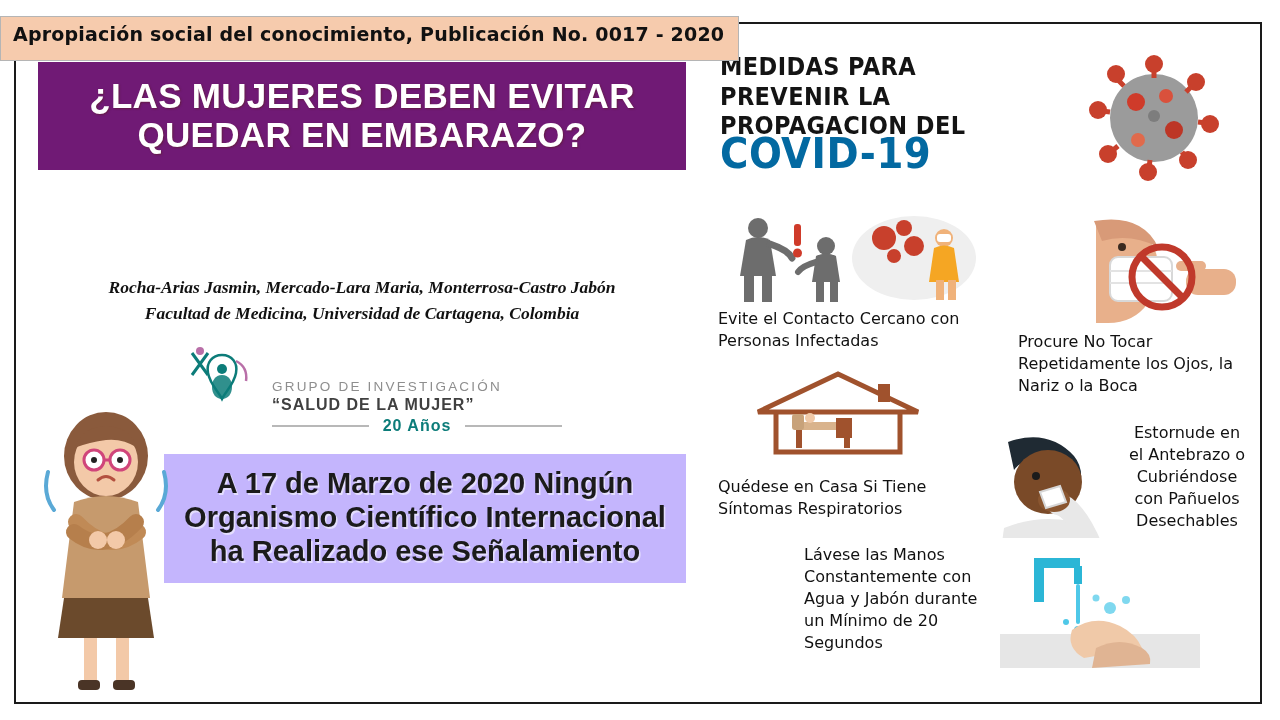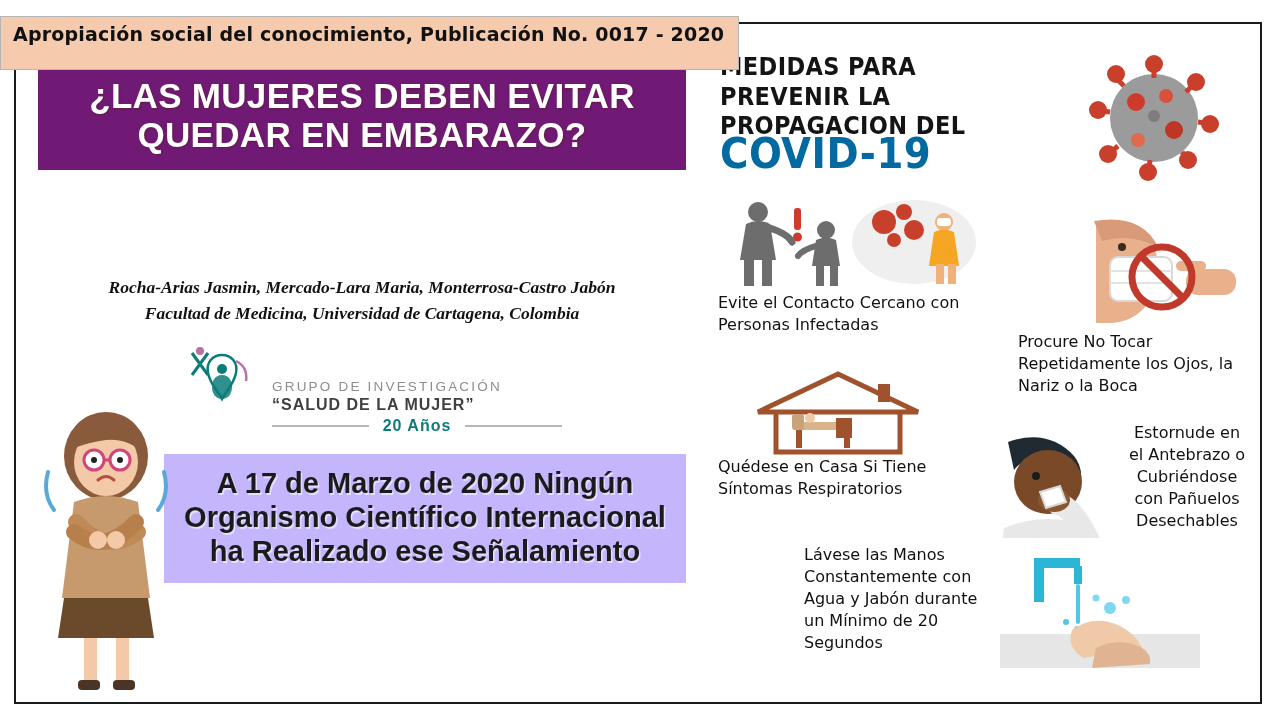--- a/index.html
+++ b/index.html
@@ -17,21 +17,21 @@
     border:2px solid #1a1a1a;
     box-sizing:border-box;
     background:#ffffff;
   }
   
   .ribbon{
     position:absolute;
     left:0px;top:16px;
     background:#f6cbad;
     border:1px solid #b5b5b5;
-    padding:6px 14px 24px 12px;
+    padding:6px 14px 15px 12px;
     font-family:"DejaVu Sans", sans-serif;
     font-weight:bold;
     font-size:19px;
     letter-spacing:.2px;
     color:#111;
     white-space:nowrap;
     z-index:5;
   }
   
   .left-col{
@@ -152,31 +152,31 @@
   .tip{
     position:absolute;
   }
   .tip .cap{
     font-family:"DejaVu Sans", sans-serif;
     font-size:16px;
     line-height:1.38;
     color:#111;
   }
   
-  .tip-contact{left:6px;top:156px;width:280px;}
+  .tip-contact{left:6px;top:172px;width:280px;}
   .tip-contact .art{width:260px;height:92px;position:relative;}
   .tip-contact .cap{margin-top:4px;}
 
   .tip-face{left:300px;top:175px;width:232px;}
   .tip-face .art{width:220px;height:110px;position:relative;margin-left:24px;}
   .tip-face .cap{margin-top:6px;padding-left:6px;}
 
   .tip-home{left:6px;top:330px;width:280px;}
   .tip-home .art{width:250px;height:86px;position:relative;}
-  .tip-home .cap{margin-top:0;}
+  .tip-home .cap{margin-top:20px;}
 
   .tip-sneeze{left:262px;top:382px;width:272px;}
   .tip-sneeze .art{position:absolute;left:0px;top:6px;width:150px;height:130px;}
   .tip-sneeze .cap{position:absolute;left:152px;top:0px;width:122px;text-align:center;}
 
   .tip-wash{left:92px;top:498px;width:440px;}
   .tip-wash .cap{position:absolute;left:0px;top:6px;width:190px;}
   .tip-wash .art{position:absolute;left:196px;top:0px;width:200px;height:130px;}
 </style>
 </head>

